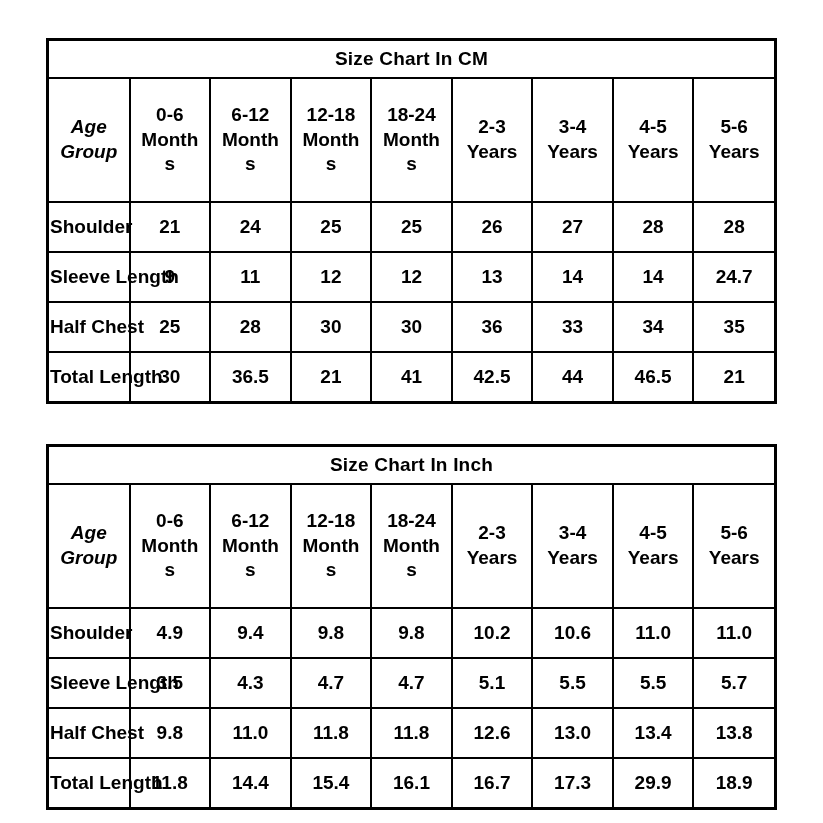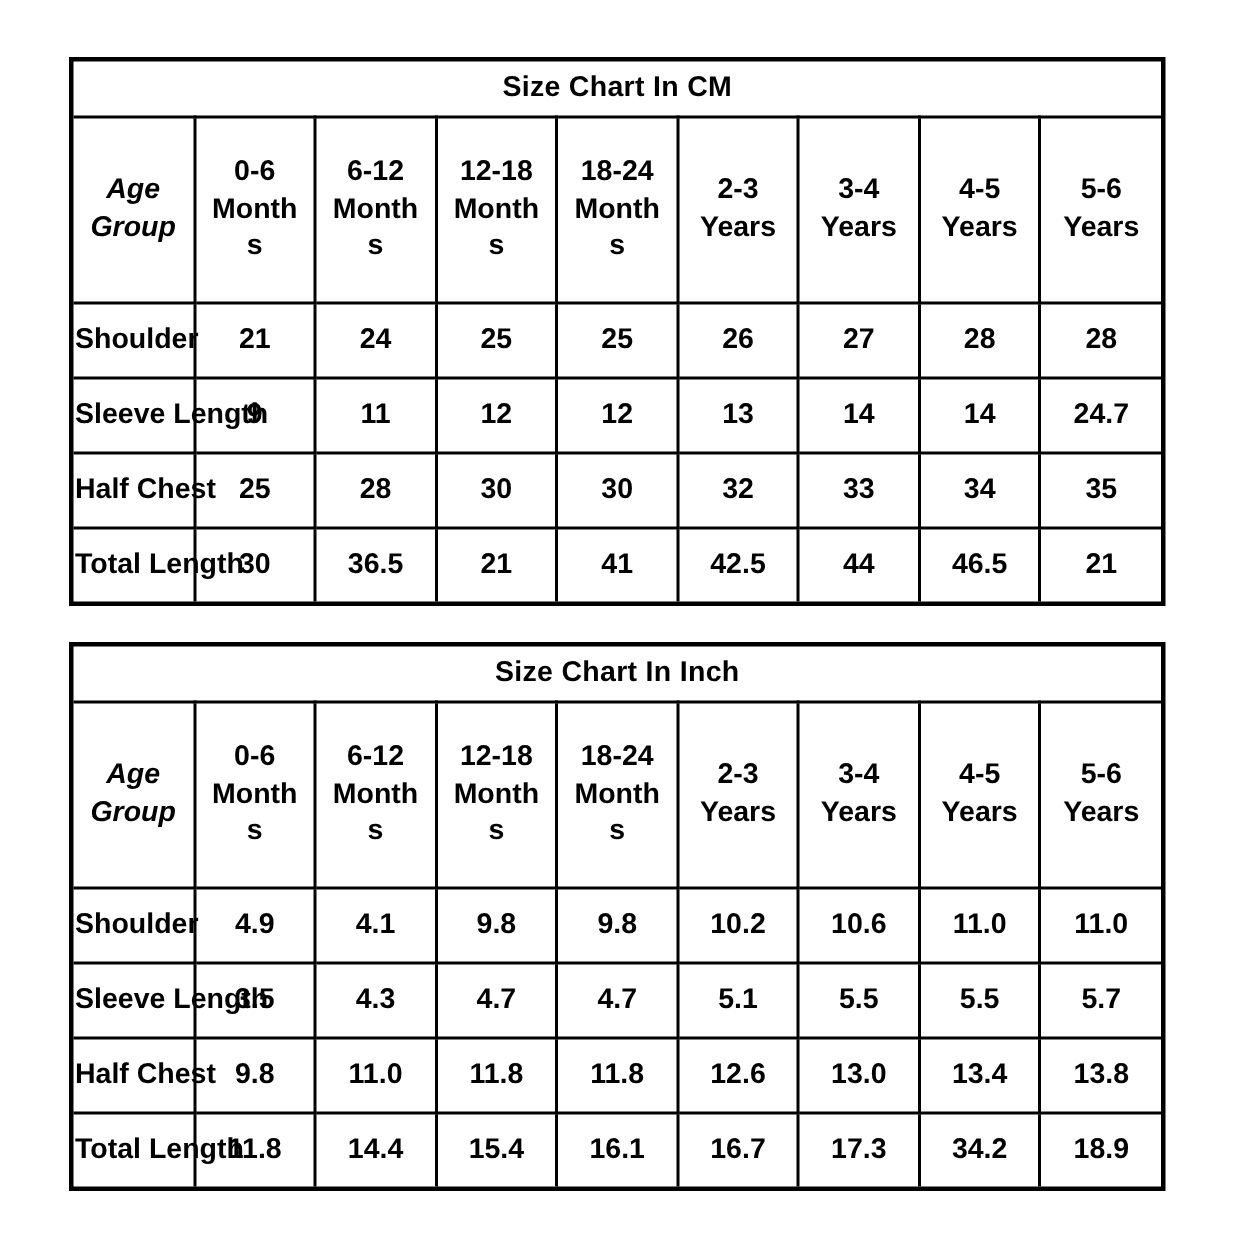--- a/index.html
+++ b/index.html
@@ -25,21 +25,21 @@
     justify-content: flex-start;
     border-radius: 27px;
   }
   .chart-block {
     width: 731px;
     border: 3px solid #000000;
     box-sizing: border-box;
     background: #ffffff;
   }
   .chart-block.second {
-    margin-top: 24px;
+    margin-top: 40px;
   }
   table.size-table {
     width: 100%;
     border-collapse: collapse;
     table-layout: fixed;
   }
   table.size-table td,
   table.size-table th {
     border: 2px solid #000000;
     text-align: center;
@@ -184,21 +184,21 @@
         <td class="data-cell">14</td>
         <td class="data-cell">14</td>
         <td class="data-cell">24.7</td>
       </tr>
       <tr>
         <td class="row-label">Half Chest</td>
         <td class="data-cell">25</td>
         <td class="data-cell">28</td>
         <td class="data-cell">30</td>
         <td class="data-cell">30</td>
-        <td class="data-cell">32</td>
+        <td class="data-cell">36</td>
         <td class="data-cell">33</td>
         <td class="data-cell">34</td>
         <td class="data-cell">35</td>
       </tr>
       <tr>
         <td class="row-label">Total Length</td>
         <td class="data-cell">30</td>
         <td class="data-cell">36.5</td>
         <td class="data-cell">21</td>
         <td class="data-cell">41</td>
@@ -268,21 +268,21 @@
         <th class="col-size">
           <span class="stack">
             <span>5-6</span>
             <span>Years</span>
           </span>
         </th>
       </tr>
       <tr>
         <td class="row-label">Shoulder</td>
         <td class="data-cell">4.9</td>
-        <td class="data-cell">4.1</td>
+        <td class="data-cell">9.4</td>
         <td class="data-cell">9.8</td>
         <td class="data-cell">9.8</td>
         <td class="data-cell">10.2</td>
         <td class="data-cell">10.6</td>
         <td class="data-cell">11.0</td>
         <td class="data-cell">11.0</td>
       </tr>
       <tr>
         <td class="row-label">Sleeve Length</td>
         <td class="data-cell">3.5</td>
@@ -306,20 +306,20 @@
         <td class="data-cell">13.8</td>
       </tr>
       <tr>
         <td class="row-label">Total Length</td>
         <td class="data-cell">11.8</td>
         <td class="data-cell">14.4</td>
         <td class="data-cell">15.4</td>
         <td class="data-cell">16.1</td>
         <td class="data-cell">16.7</td>
         <td class="data-cell">17.3</td>
-        <td class="data-cell">34.2</td>
+        <td class="data-cell">29.9</td>
         <td class="data-cell">18.9</td>
       </tr>
     </tbody>
       </table>
   </div>
 
 </div>
 
 </body></html>

